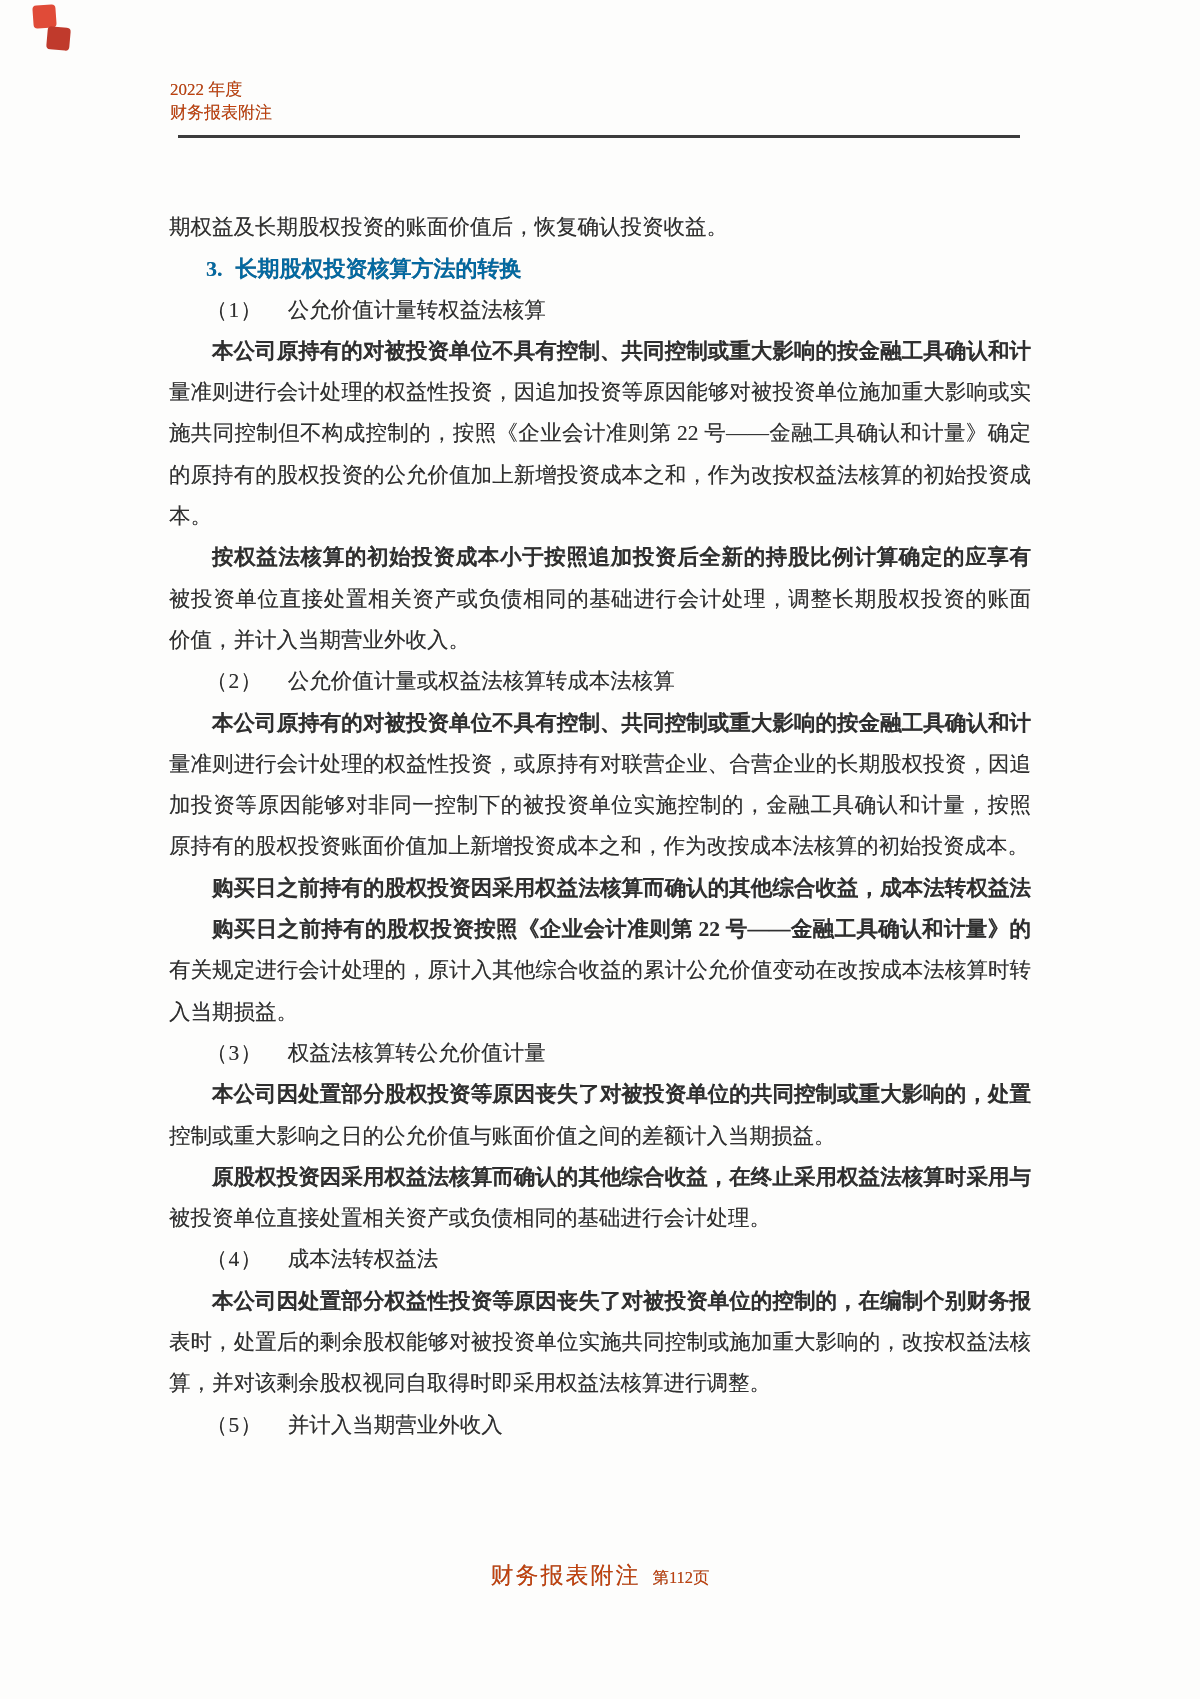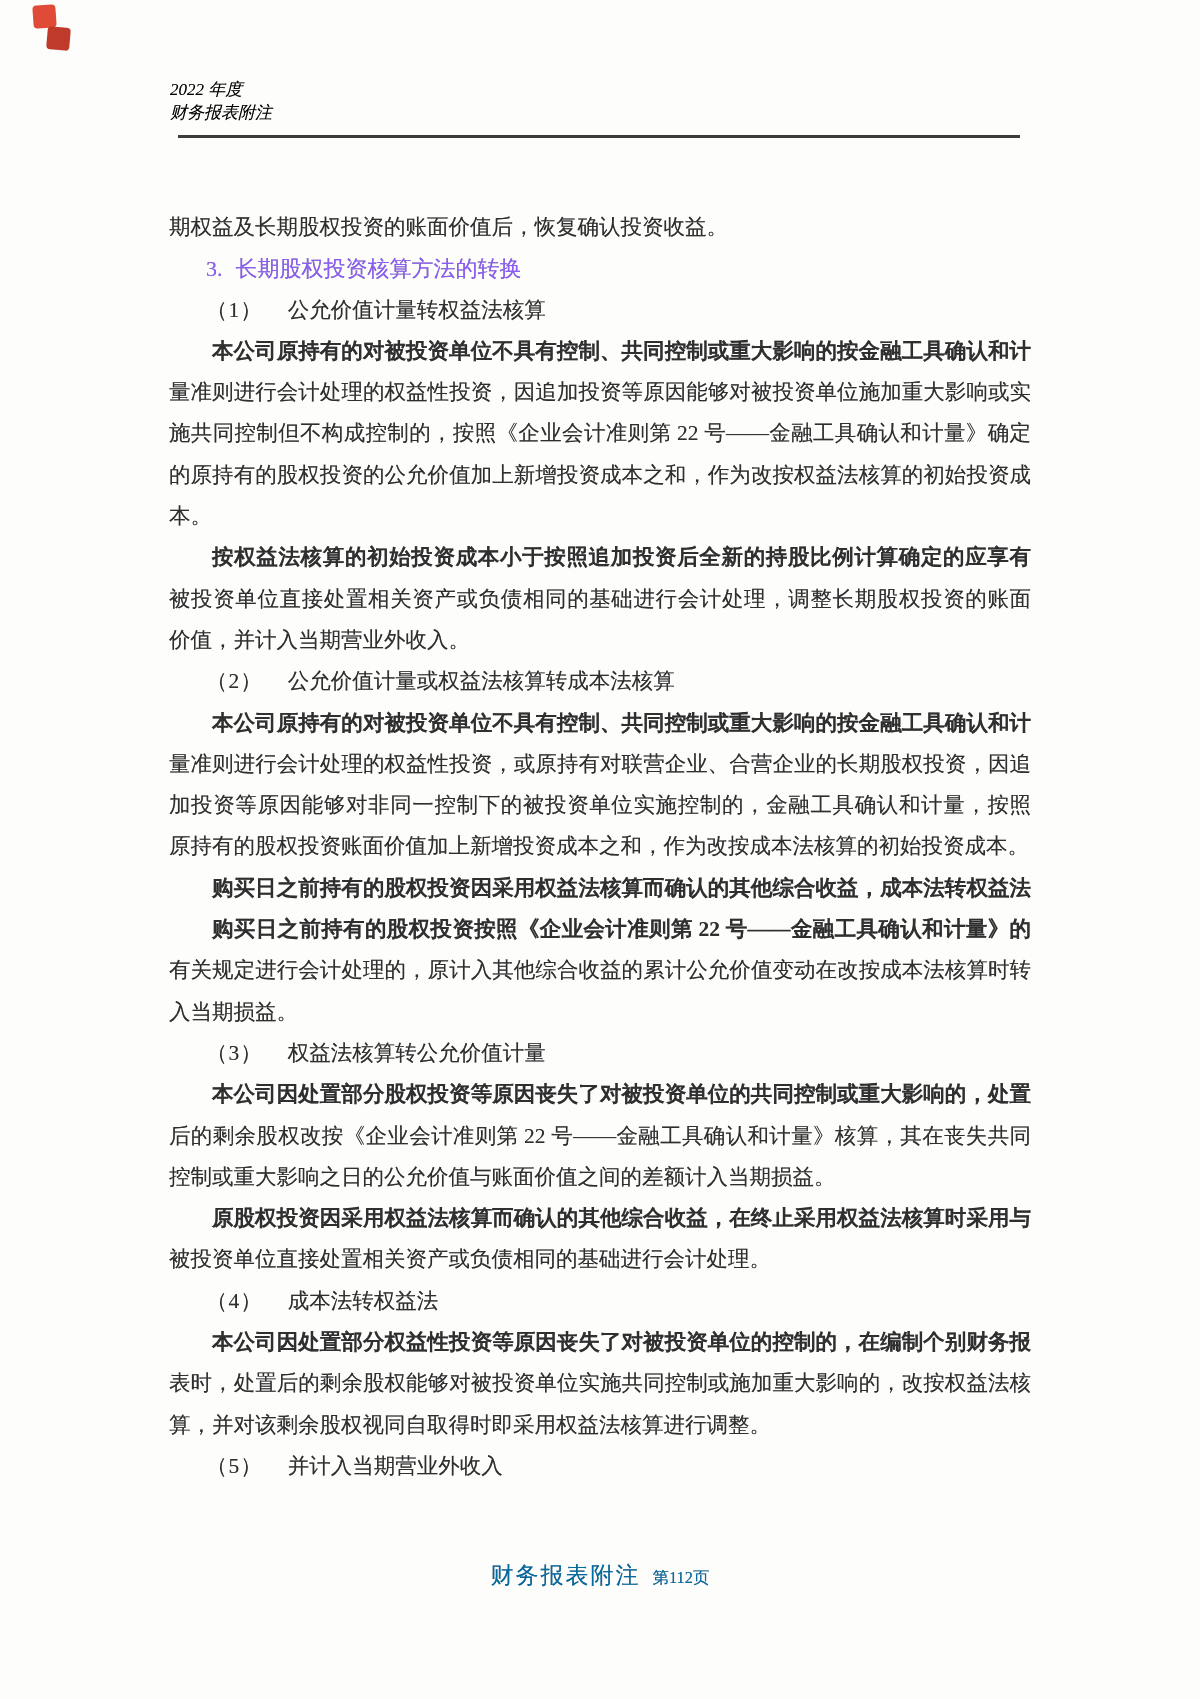--- a/index.html
+++ b/index.html
@@ -14,41 +14,41 @@
   
   .page *{text-shadow:0 0 .45px rgba(70,70,70,.55);}
 
   
   .mark{position:absolute;width:23px;height:23px;border-radius:4px;}
   .mark.m1{left:33px;top:5px;background:#e04b38;transform:rotate(-4deg);}
   .mark.m2{left:47px;top:27px;background:#c03a2c;transform:rotate(5deg);}
 
   
   .hdr{position:absolute;left:170px;top:79px;width:860px;
-       font-size:17px;line-height:22.5px;color:#000000;font-style:italic;}
+       font-size:17px;line-height:22.5px;color:#c2410c;}
   .hdr-rule{position:absolute;left:178px;top:135px;width:842px;height:3px;
        background:#3c3c3c;}
 
   
   .doc{position:absolute;left:169px;top:207px;width:862px;
        font-size:21.5px;line-height:41.3px;color:#2f2f2f;}
   .pline{white-space:nowrap;}
   .pline.fill{white-space:normal;text-align:justify;text-align-last:justify;
               text-justify:inter-character;}
   .pline.indent{padding-left:43px;font-weight:bold;}
   .pline.fill.indent{padding-left:0;text-indent:43px;}
-  .hblock{font-weight:normal;font-size:22px;color:#8b5cf6;}
+  .hblock{font-weight:bold;font-size:22px;color:#0369a1;}
   .hblock .num{margin-left:37px;}
   .hblock .ttl{margin-left:13px;}
   .sblock .num{margin-left:37px;letter-spacing:1px;}
   .sblock .ttl{margin-left:25px;}
 
   
   .ftr{position:absolute;left:0;top:1560px;width:1200px;text-align:center;
-       color:#0369a1;}
+       color:#c2410c;}
   .ftr .f-title{font-size:23px;letter-spacing:2px;}
   .ftr .f-page{font-size:16.5px;margin-left:12px;}
 </style>
 </head>
 <body>
 
 <div class="page">
 
   <span class="mark m1"></span>
   <span class="mark m2"></span>
@@ -88,21 +88,20 @@
         <div class="pline fill indent">购买日之前持有的股权投资因采用权益法核算而确认的其他综合收益，成本法转权益法</div>
       </div>
       <div>
         <div class="pline fill indent">购买日之前持有的股权投资按照《企业会计准则第 22 号——金融工具确认和计量》的</div>
         <div class="pline fill">有关规定进行会计处理的，原计入其他综合收益的累计公允价值变动在改按成本法核算时转</div>
         <div class="pline">入当期损益。</div>
       </div>
       <div class="sblock"><span class="num">（3）</span><span class="ttl">权益法核算转公允价值计量</span></div>
       <div>
         <div class="pline fill indent">本公司因处置部分股权投资等原因丧失了对被投资单位的共同控制或重大影响的，处置</div>
-        <div class="pline fill">后的剩余股权改按《企业会计准则第 22 号——金融工具确认和计量》核算，其在丧失共同</div>
         <div class="pline">控制或重大影响之日的公允价值与账面价值之间的差额计入当期损益。</div>
       </div>
       <div>
         <div class="pline fill indent">原股权投资因采用权益法核算而确认的其他综合收益，在终止采用权益法核算时采用与</div>
         <div class="pline">被投资单位直接处置相关资产或负债相同的基础进行会计处理。</div>
       </div>
       <div class="sblock"><span class="num">（4）</span><span class="ttl">成本法转权益法</span></div>
       <div>
         <div class="pline fill indent">本公司因处置部分权益性投资等原因丧失了对被投资单位的控制的，在编制个别财务报</div>
         <div class="pline fill">表时，处置后的剩余股权能够对被投资单位实施共同控制或施加重大影响的，改按权益法核</div>

